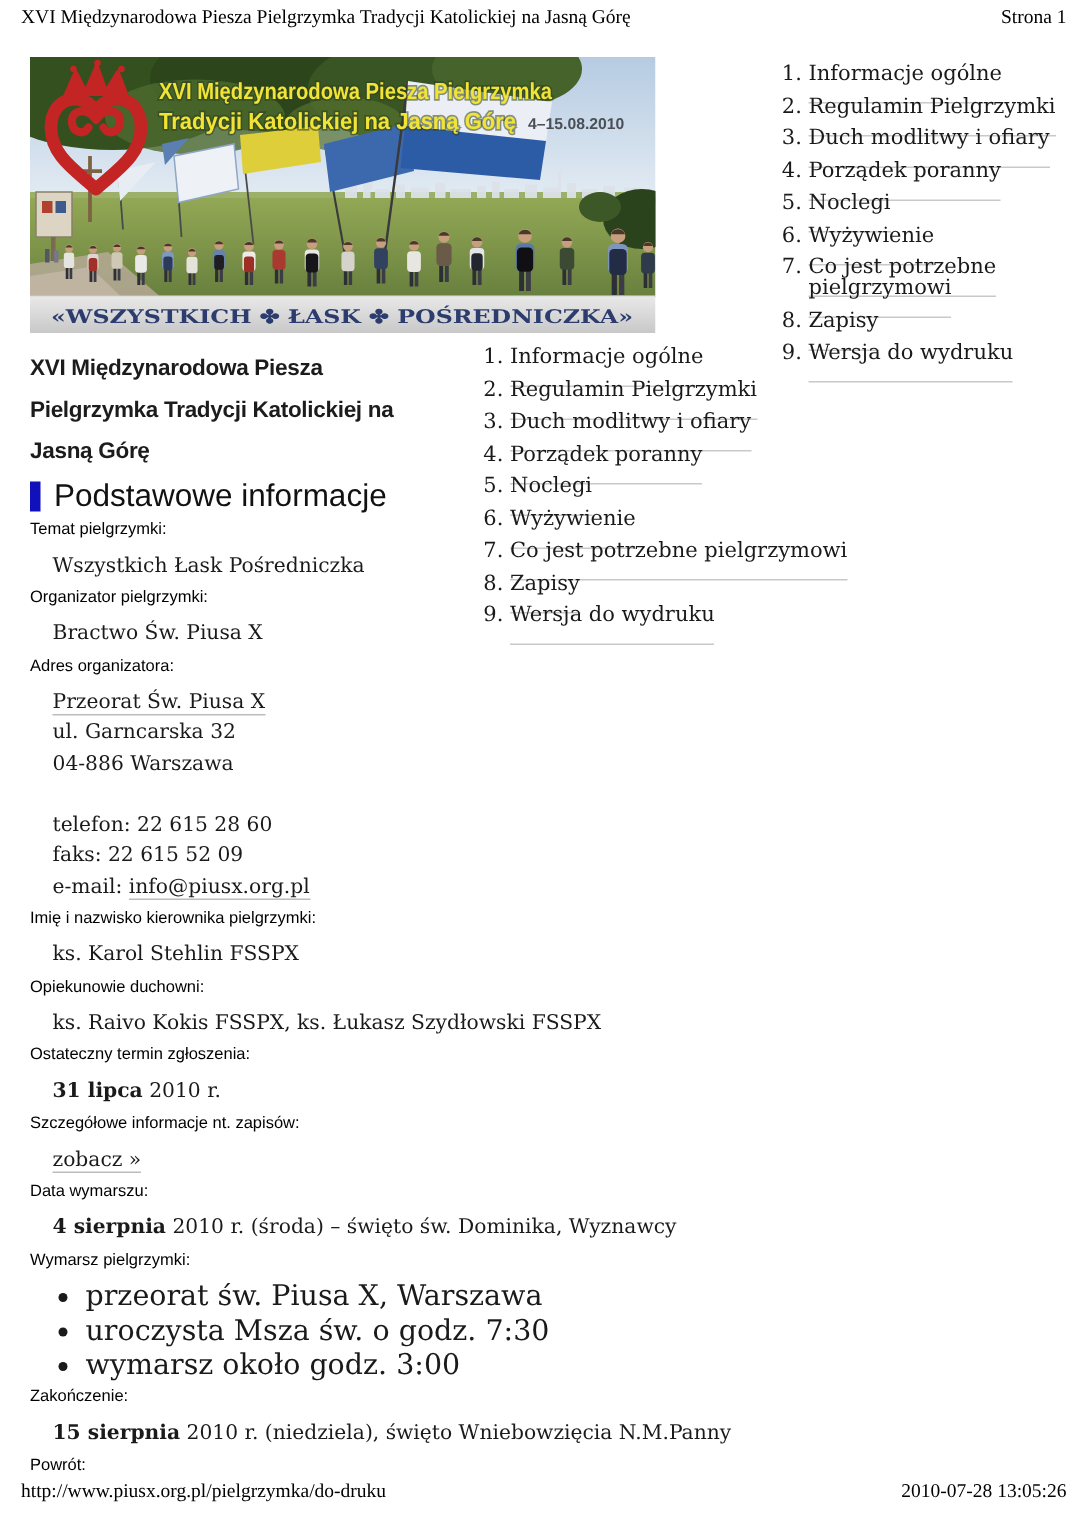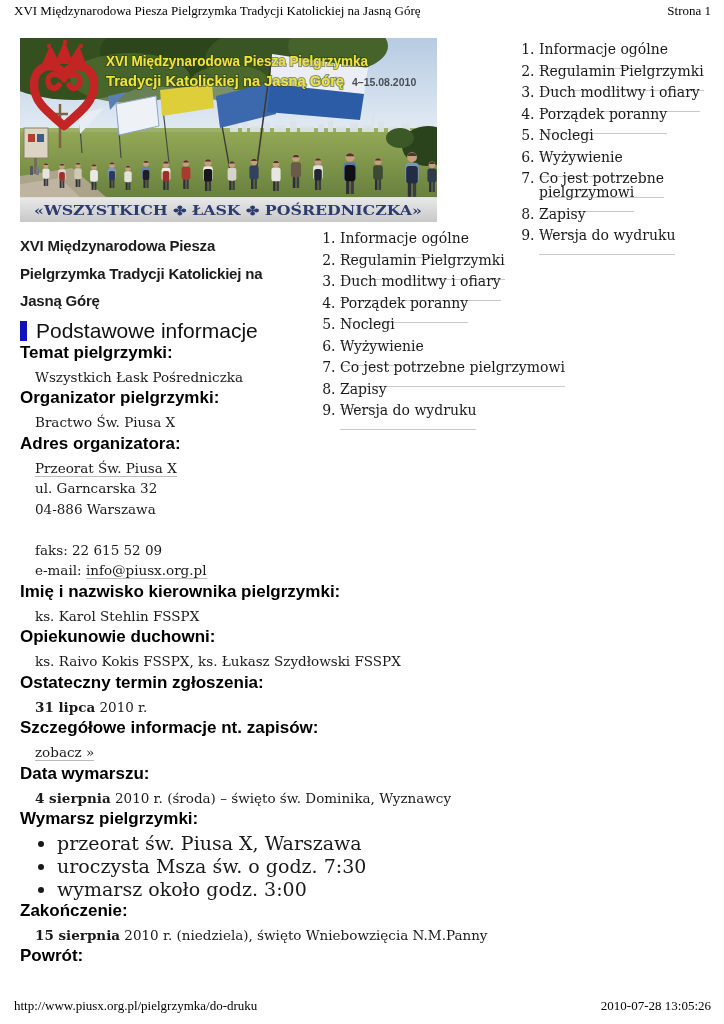--- a/index.html
+++ b/index.html
@@ -8,21 +8,21 @@
     background:#ffffff; color:#1a1a1a;
     font-family:"DejaVu Serif", serif;
   }
   
   .print-bar {
     position:absolute; left:14px; right:13px; display:flex;
     justify-content:space-between;
     font:13px/16px "Liberation Serif", serif; color:#000;
   }
   .print-bar.top { top:3px;gap:25px; }
-  .print-bar.bottom { bottom:10px; }
+  .print-bar.bottom { bottom:22px; }
   
   .banner { position:absolute; left:20px; top:38px; width:417px; height:184px; }
   
   .menu { position:absolute; font-size:14px; }
   .menu ol { margin:0; padding:0 0 0 27px; }
   .menu li { line-height:14px; margin-bottom:7.5px; }
   .menu a { color:#1a1a1a; text-decoration:none; border-bottom:1px solid #c9c9c9; padding-bottom:11px; cursor:pointer; }
   .menu-right { left:512px; top:42px; }
   .menu-mid   { left:313px; top:231px; }
   
@@ -31,22 +31,22 @@
     margin:0 0 6px 0; font-family:"Liberation Sans", sans-serif;
     font-weight:bold; font-size:15px; line-height:27.5px; color:#1c1c1c; letter-spacing:-0.2px;
   }
   .article-title span { display:block; }
   .section-heading {
     display:flex; align-items:center; margin:0 0 4px 0;
     font-family:"Liberation Sans", sans-serif; font-size:21px; line-height:20px; color:#111;
   }
   .section-bar { width:7px; height:20px; background:#1111bb; margin-right:9px; flex:none; }
   .label {
-    font-family:"Liberation Sans", sans-serif; font-weight:bold;
-    font-size:17px; line-height:16px; color:#000; margin:3px 0 6px;
+    font-family:"Liberation Sans", sans-serif; font-weight:normal;
+    font-size:11px; line-height:16px; color:#000; margin:3px 0 6px;
   }
   .value { font-size:13.5px; line-height:20.5px; margin:6px 0 3px 15px; }
   .value-block { margin:6px 0 3px 15px; font-size:13.5px; }
   .addr-line { line-height:20.5px; }
   .addr-gap { height:20.5px; }
   .bd { font-weight:bold; }
   a.body-link { color:#1a1a1a; text-decoration:none; border-bottom:1px solid #bcbcbc; cursor:pointer; }
   ul.bullets { margin:6px 0 3px; padding:0 0 0 37px; font-size:19px; }
   ul.bullets li { line-height:20.5px; margin-bottom:2.5px; }
 </style>
@@ -232,20 +232,21 @@
 
   <div class="label">Organizator pielgrzymki:</div>
   <div class="value">Bractwo Św. Piusa X</div>
 
   <div class="label">Adres organizatora:</div>
   <div class="value-block">
     <div class="addr-line"><a class="body-link">Przeorat Św. Piusa X</a></div>
     <div class="addr-line">ul. Garncarska 32</div>
     <div class="addr-line">04-886 Warszawa</div>
     <div class="addr-gap"></div>
+    <div class="addr-line">telefon: 22 615 28 60</div>
     <div class="addr-line">faks: 22 615 52 09</div>
     <div class="addr-line"><span>e-mail: </span><a class="body-link">info@piusx.org.pl</a></div>
   </div>
 
   <div class="label">Imię i nazwisko kierownika pielgrzymki:</div>
   <div class="value">ks. Karol Stehlin FSSPX</div>
 
   <div class="label">Opiekunowie duchowni:</div>
   <div class="value">ks. Raivo Kokis FSSPX, ks. Łukasz Szydłowski FSSPX</div>
 

